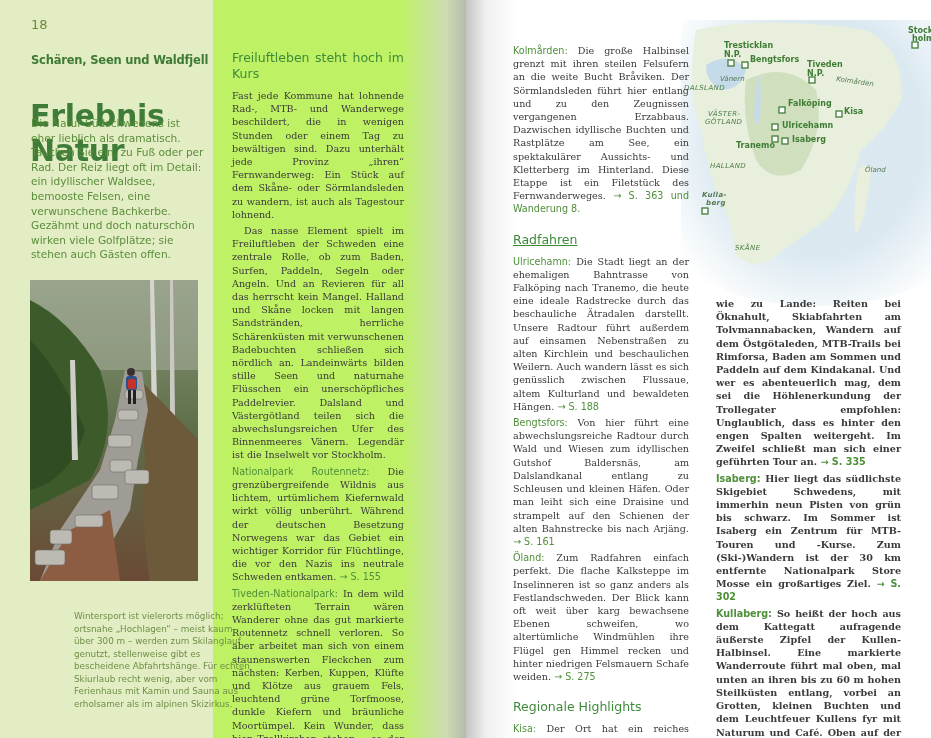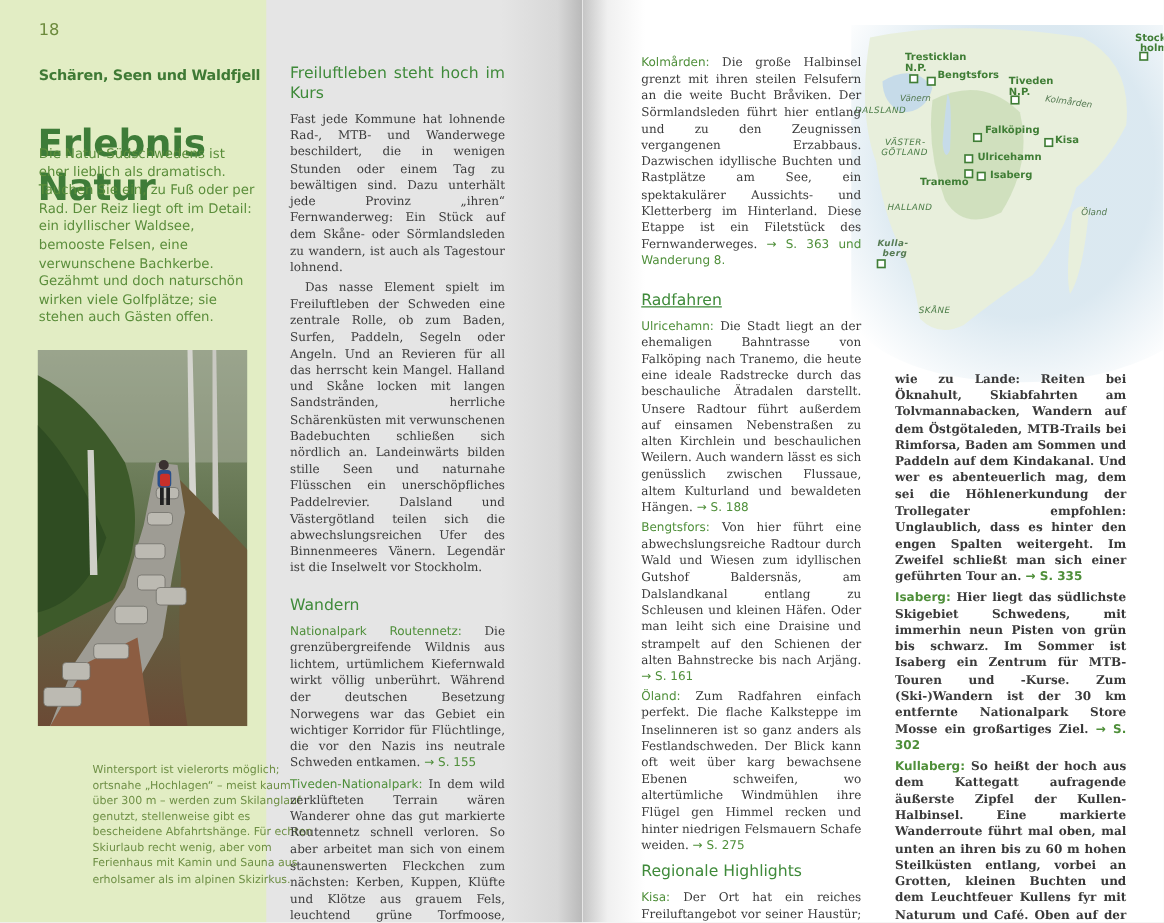--- a/index.html
+++ b/index.html
@@ -1,18 +1,18 @@
 <!DOCTYPE html>
 <html><head>
 <meta charset="utf-8">
 <style>
   html,body{margin:0;padding:0;}
   body{width:931px;height:738px;position:relative;overflow:hidden;background:#fff;font-family:"DejaVu Serif",serif;}
   .page{position:absolute;top:0;height:738px;overflow:hidden;}
-  .left-page{left:0;width:466px;background:#e5e5e5;text-decoration:underline;}
+  .left-page{left:0;width:466px;background:#bef264;text-decoration:underline;}
   .right-page{left:466px;width:465px;background:#fff;}
   .sidebar{position:absolute;left:0;top:0;width:213px;height:738px;background:#e2edc4;}
   .pagenum{position:absolute;left:31px;top:17px;font-family:"DejaVu Sans",sans-serif;font-size:13px;color:#6c8a3c;}
   .kicker{position:absolute;left:31px;top:53px;font-family:"DejaVu Sans",sans-serif;font-size:11.5px;font-weight:bold;color:#3f7a35;letter-spacing:-0.2px;}
   .title{position:absolute;left:30px;top:72px;font-family:"DejaVu Sans",sans-serif;font-size:30px;font-weight:bold;color:#3e7c38;letter-spacing:-0.3px;margin-top:26px;}
   .intro{position:absolute;left:31px;top:116px;width:176px;font-family:"DejaVu Sans",sans-serif;font-size:10.6px;line-height:14.6px;color:#5a8d3a;}
   .photo{position:absolute;left:30px;top:280px;width:168px;height:301px;overflow:hidden;}
   .caption{position:absolute;left:31px;top:610px;width:178px;font-family:"DejaVu Sans",sans-serif;font-size:8.8px;line-height:12.5px;color:#6f9046;margin-left:43px;}
   .col{position:absolute;font-size:9.6px;line-height:13.2px;color:#3a3a3a;text-align:justify;hyphens:manual;}
   .col p{margin:0 0 3px 0;}
@@ -75,21 +75,20 @@
       </svg>
     </div>
 
     <div class="caption">Wintersport ist vielerorts möglich; ortsnahe „Hochlagen“ – meist kaum über 300 m – werden zum Skilanglauf genutzt, stellenweise gibt es bescheidene Abfahrtshänge. Für echten Skiurlaub recht wenig, aber vom Ferienhaus mit Kamin und Sauna aus erholsamer als im alpinen Skizirkus.</div>
   </div>
 
   <div class="col" style="left:232px;top:50px;width:172px;">
     <div class="h2">Freiluftleben steht hoch im Kurs</div>
     <p>Fast jede Kommune hat lohnende Rad-, MTB- und Wanderwege beschildert, die in wenigen Stunden oder einem Tag zu bewältigen sind. Dazu unterhält jede Provinz „ihren“ Fernwanderweg: Ein Stück auf dem Skåne- oder Sörmlandsleden zu wandern, ist auch als Tagestour lohnend.</p>
     <p class="indent">Das nasse Element spielt im Freiluftleben der Schweden eine zentrale Rolle, ob zum Baden, Surfen, Paddeln, Segeln oder Angeln. Und an Revieren für all das herrscht kein Mangel. Halland und Skåne locken mit langen Sandstränden, herrliche Schärenküsten mit verwunschenen Badebuchten schließen sich nördlich an. Landeinwärts bilden stille Seen und naturnahe Flüsschen ein unerschöpfliches Paddelrevier. Dalsland und Västergötland teilen sich die abwechslungsreichen Ufer des Binnenmeeres Vänern. Legendär ist die Inselwelt vor Stockholm.</p>
-    <div class="h2" style="margin-top:14px;">Wandern</div>
     <p><span class="lead">Nationalpark Routennetz:</span><span> Die grenzübergreifende Wildnis aus lichtem, urtümlichem Kiefernwald wirkt völlig unberührt. Während der deutschen Besetzung Norwegens war das Gebiet ein wichtiger Korridor für Flüchtlinge, die vor den Nazis ins neutrale Schweden entkamen. </span><span class="ref">→ S. 155</span></p>
     <p><span class="lead">Tiveden-Nationalpark:</span><span> In dem wild zerklüfteten Terrain wären Wanderer ohne das gut markierte Routennetz schnell verloren. So aber arbeitet man sich von einem staunenswerten Fleckchen zum nächsten: Kerben, Kuppen, Klüfte und Klötze aus grauem Fels, leuchtend grüne Torfmoose, dunkle Kiefern und bräunliche Moortümpel. Kein Wunder, dass hier Trollkirchen stehen – so der Name für zwei steile Felskuppen. </span></p>
   </div>
 
   <div class="gutter-l"></div>
 </div>
 
 <div class="page right-page">
   <div class="gutter-r"></div>
 
@@ -149,21 +148,21 @@
       <text class="mapwater" x="189" y="152">Öland</text>
     </g>
   </svg>
 
   <div class="col" style="left:47px;top:44px;width:176px;">
     <p><span class="lead">Kolmården:</span><span> Die große Halbinsel grenzt mit ihren steilen Felsufern an die weite Bucht Bråviken. Der Sörmlandsleden führt hier entlang und zu den Zeugnissen vergangenen Erzabbaus. Dazwischen idyllische Buchten und Rastplätze am See, ein spektakulärer Aussichts- und Kletterberg im Hinterland. Diese Etappe ist ein Filetstück des Fernwanderweges. </span><span class="ref">→ S. 363 und Wanderung 8.</span></p>
     <div class="h2" style="margin-top:16px;text-decoration:underline;">Radfahren</div>
     <p><span class="lead">Ulricehamn:</span><span> Die Stadt liegt an der ehemaligen Bahntrasse von Falköping nach Tranemo, die heute eine ideale Radstrecke durch das beschauliche Ätradalen darstellt. Unsere Radtour führt außerdem auf einsamen Nebenstraßen zu alten Kirchlein und beschaulichen Weilern. Auch wandern lässt es sich genüsslich zwischen Flussaue, altem Kulturland und bewaldeten Hängen. </span><span class="ref">→ S. 188</span></p>
     <p><span class="lead">Bengtsfors:</span><span> Von hier führt eine abwechslungsreiche Radtour durch Wald und Wiesen zum idyllischen Gutshof Baldersnäs, am Dalslandkanal entlang zu Schleusen und kleinen Häfen. Oder man leiht sich eine Draisine und strampelt auf den Schienen der alten Bahnstrecke bis nach Arjäng. </span><span class="ref">→ S. 161</span></p>
     <p><span class="lead">Öland:</span><span> Zum Radfahren einfach perfekt. Die flache Kalksteppe im Inselinneren ist so ganz anders als Festlandschweden. Der Blick kann oft weit über karg bewachsene Ebenen schweifen, wo altertümliche Windmühlen ihre Flügel gen Himmel recken und hinter niedrigen Felsmauern Schafe weiden. </span><span class="ref">→ S. 275</span></p>
-    <div class="h2" style="margin-top:6px;">Regionale Highlights</div>
+    <div class="h2" style="margin-top:16px;">Regionale Highlights</div>
     <p><span class="lead">Kisa:</span><span> Der Ort hat ein reiches Freiluftangebot vor seiner Haustür; zu Wasser</span></p>
   </div>
 
   <div class="col" style="left:250px;top:297px;width:185px;font-weight:bold;">
     <p><span>wie zu Lande: Reiten bei Öknahult, Skiabfahrten am Tolvmannabacken, Wandern auf dem Östgötaleden, MTB-Trails bei Rimforsa, Baden am Sommen und Paddeln auf dem Kindakanal. Und wer es abenteuerlich mag, dem sei die Höhlenerkundung der Trollegater empfohlen: Unglaublich, dass es hinter den engen Spalten weitergeht. Im Zweifel schließt man sich einer geführten Tour an. </span><span class="ref">→ S. 335</span></p>
     <p><span class="lead">Isaberg:</span><span> Hier liegt das südlichste Skigebiet Schwedens, mit immerhin neun Pisten von grün bis schwarz. Im Sommer ist Isaberg ein Zentrum für MTB-Touren und -Kurse. Zum (Ski-)Wandern ist der 30 km entfernte Nationalpark Store Mosse ein großartiges Ziel. </span><span class="ref">→ S. 302</span></p>
     <p><span class="lead">Kullaberg:</span><span> So heißt der hoch aus dem Kattegatt aufragende äußerste Zipfel der Kullen-Halbinsel. Eine markierte Wanderroute führt mal oben, mal unten an ihren bis zu 60 m hohen Steilküsten entlang, vorbei an Grotten, kleinen Buchten und dem Leuchtfeuer Kullens fyr mit Naturum und Café. Oben auf der Landzunge erstreckt sich einer der aussichtsreichsten Golfplätze Südschwedens. </span><span class="ref">→ S. 80</span></p>
   </div>
 </div>
 

